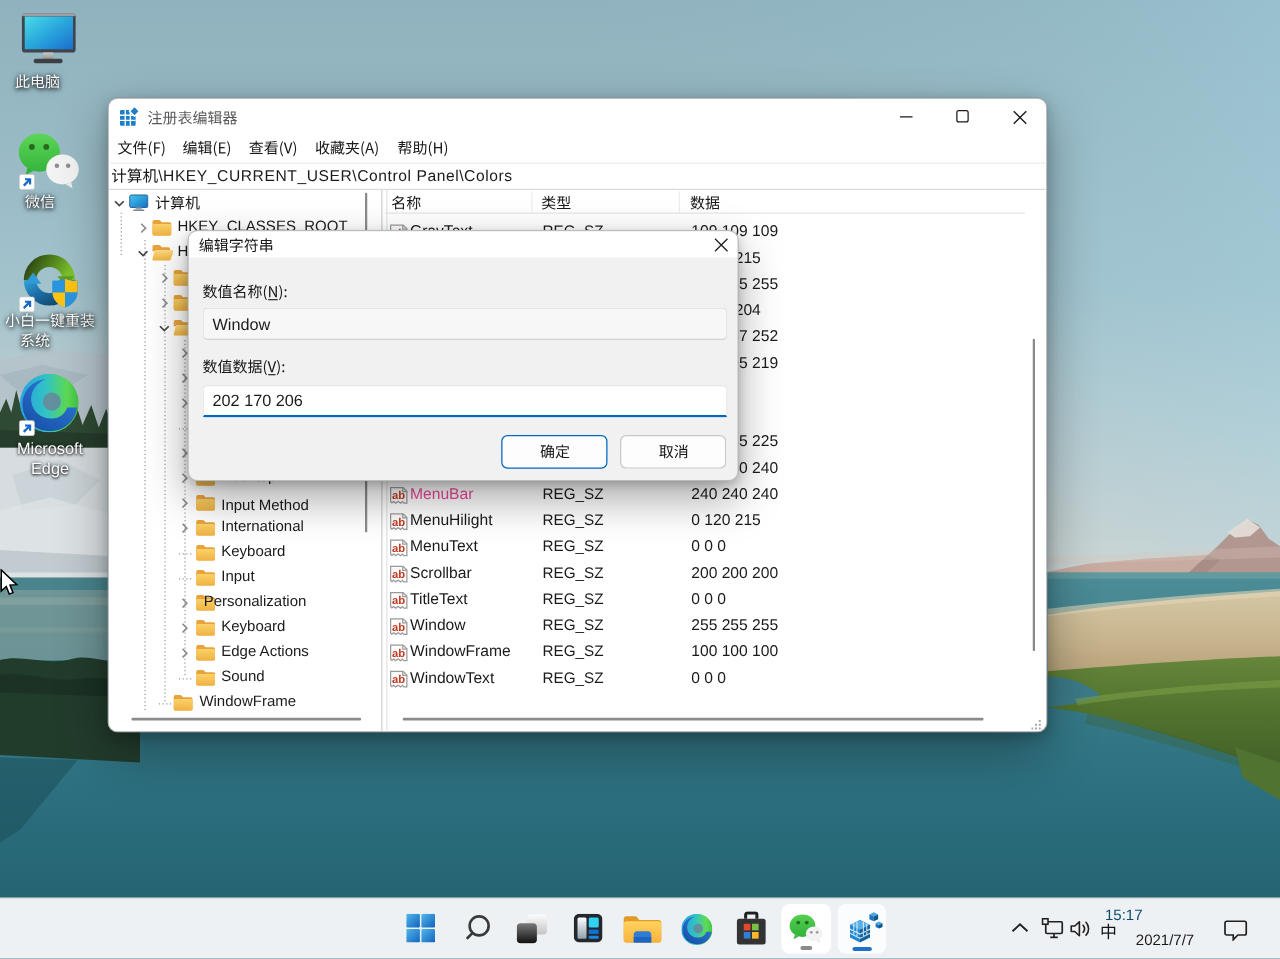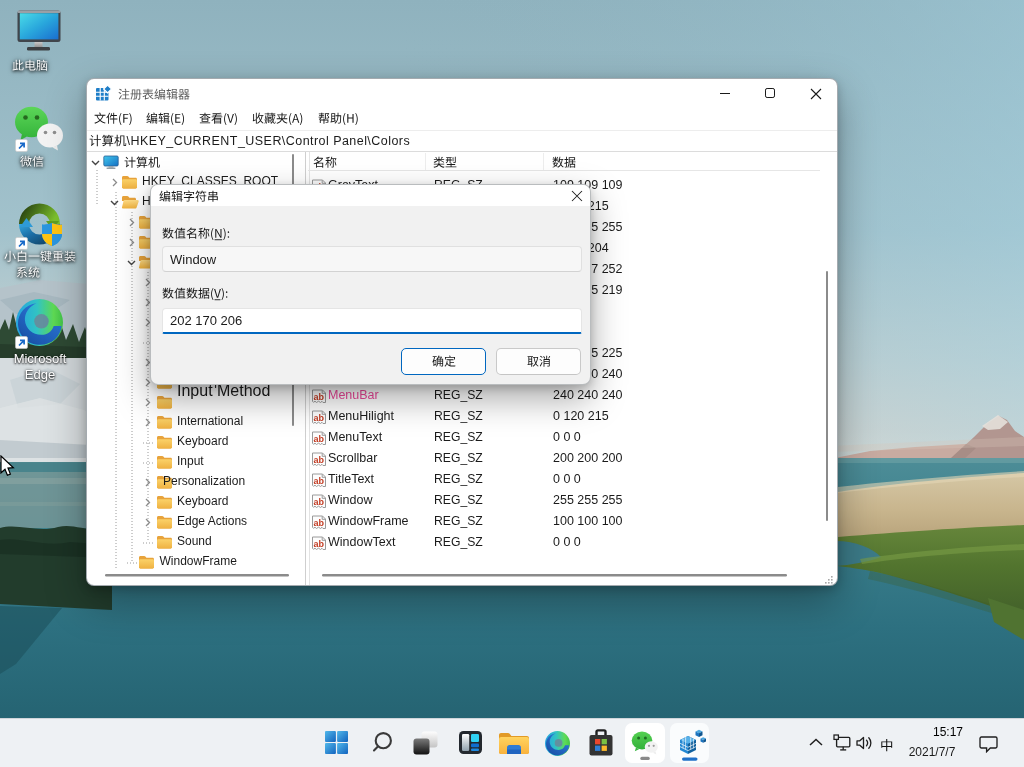--- a/index.html
+++ b/index.html
@@ -537,21 +537,21 @@
 <defs>
             <linearGradient id="fg12" x1="0" y1="0" x2="0" y2="1">
               <stop offset="0" stop-color="#fbd269"></stop>
               <stop offset="1" stop-color="#efb242"></stop>
             </linearGradient>
           </defs>
 <path d="M1,2.5 C1,1.7 1.6,1 2.4,1 L6.2,1 C6.7,1 7.1,1.2 7.4,1.6 L8.4,2.8 L14.6,2.8 C15.4,2.8 16,3.4 16,4.2 L16,12 C16,12.8 15.4,13.4 14.6,13.4 L2.4,13.4 C1.6,13.4 1,12.8 1,12 Z" fill="#e8a33b"></path>
 <rect x="1" y="4.2" width="15" height="9.2" rx="1.3" fill="url(#fg12)"></rect>
 </svg>
       </div>
-<div class="abs" style="left:90.0px;top:230px;white-space:nowrap;font-size:16px">Input Method</div>
+<div class="abs" style="left:90.0px;top:245px;white-space:nowrap;font-size:12px">Input Method</div>
 <svg class="abs" style="left:55.5px;top:265.5px" width="9" height="9">
         <path d="M3,1 L6.5,4.5 3,8" stroke="#8c8c8c" stroke-width="1.3" fill="none"></path>
       </svg>
 <div class="abs" style="left:68.5px;top:263px">
         <svg width="17" height="14" viewBox="0 0 17 14">
 <defs>
             <linearGradient id="fg13" x1="0" y1="0" x2="0" y2="1">
               <stop offset="0" stop-color="#fbd269"></stop>
               <stop offset="1" stop-color="#efb242"></stop>
             </linearGradient>
@@ -1119,21 +1119,21 @@
 <path d="M10.5,4.2 A4.4,4.4 0 0 1 10.5,9.8 M12.8,1.8 A7.6,7.6 0 0 1 12.8,12.2" fill="none" stroke="#1f1f1f" stroke-width="1.3" stroke-linecap="round"></path>
 </svg>
   </div>
 <div class="abs" style="left:880px;top:736px">
     <svg width="13.5" height="19.6" viewBox="0 0 13.5 19.6">
       <g fill="#141414">
         <path transform="translate(0.00,14.31) scale(0.013500,-0.013500)" d="M458 840V661H96V186H171V248H458V-79H537V248H825V191H902V661H537V840ZM171 322V588H458V322ZM825 322H537V588H825Z"></path>
       </g>
     </svg>
   </div>
-<div class="abs" style="left:889px;top:725px;width:74px;text-align:right;font-size:12px;color:#000000;line-height:15px">15:17</div>
+<div class="abs" style="left:862px;top:725px;width:74px;text-align:center;font-size:12px;color:#0c4a6e;line-height:15px">15:17</div>
 <div class="abs" style="left:895px;top:745px;width:74px;text-align:center;font-size:12px;color:#1a1a1a;line-height:15px">2021/7/7</div>
 <div style="position:absolute;left:979px;top:736px;">
     <svg width="20" height="17" viewBox="0 0 20 17">
 <path d="M2.4,1 L16.6,1 C17.4,1 18,1.6 18,2.4 L18,10.6 C18,11.4 17.4,12 16.6,12 L11.3,12 7.6,15.7 7.6,12 2.4,12 C1.6,12 1,11.4 1,10.6 L1,2.4 C1,1.6 1.6,1 2.4,1 Z" fill="none" stroke="#1f1f1f" stroke-width="1.35"></path>
 </svg>
   </div>
 <div style="position:absolute;left:-3px;top:455px;">
     <svg width="18" height="25" viewBox="0 0 18 25">
 <path d="M4,1 L4,17.8 8,14.2 10.4,20.3 13.4,19.1 11,13.1 16.4,12.7 Z" fill="#fff" stroke="#000" stroke-width="1.2"></path>
 </svg>

